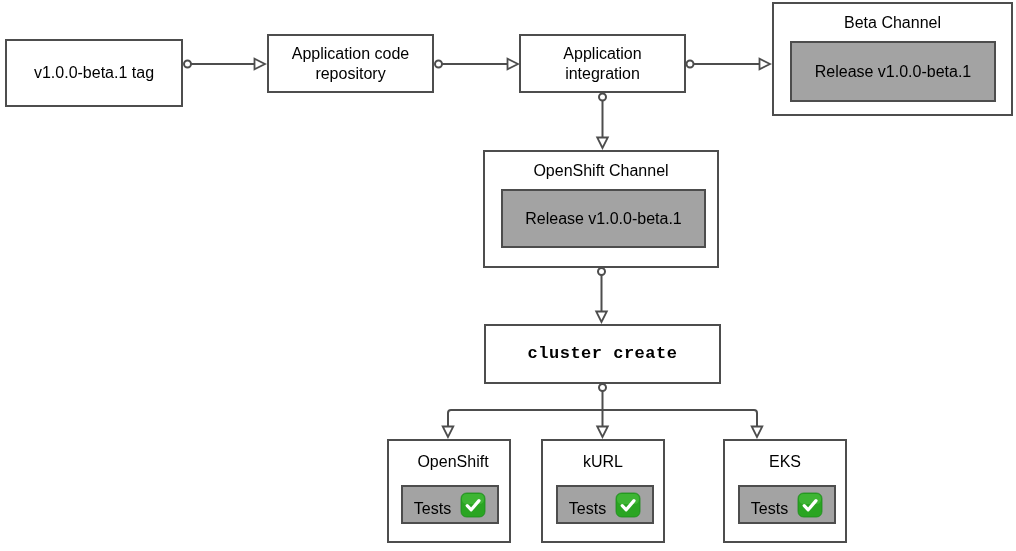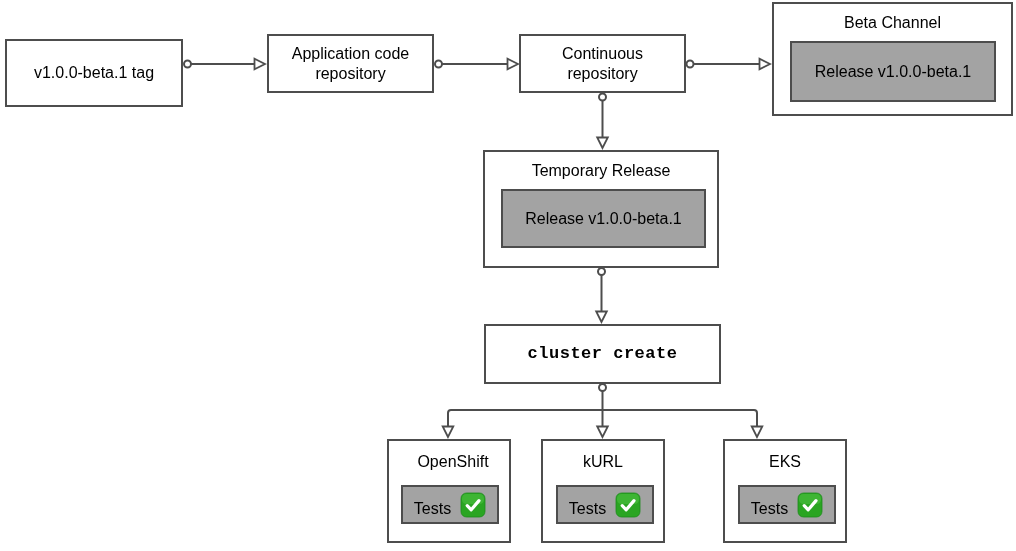--- a/index.html
+++ b/index.html
@@ -125,32 +125,32 @@
 
   <div class="node simple-node" style="left:5px; top:39px; width:178px; height:68px;">
     <span>v1.0.0-beta.1 tag</span>
   </div>
 
   <div class="node simple-node" style="left:267px; top:34px; width:167px; height:59px; padding:8px 10px;">
     <span>Application code repository</span>
   </div>
 
   <div class="node simple-node" style="left:519px; top:34px; width:167px; height:59px; padding:0 28px;">
-    <span>Continuous repository</span>
+    <span>Application integration</span>
   </div>
 
   <div class="node outer-node" style="left:772px; top:2px; width:241px; height:114px;">
     <div class="outer-title" style="top:10px;">Beta Channel</div>
     <div class="inner-node" style="left:16px; top:37px; width:206px; height:61px;">
       <span>Release v1.0.0-beta.1</span>
     </div>
   </div>
 
   <div class="node outer-node" style="left:483px; top:150px; width:236px; height:118px;">
-    <div class="outer-title" style="top:10px;">Temporary Release</div>
+    <div class="outer-title" style="top:10px;">OpenShift Channel</div>
     <div class="inner-node" style="left:16px; top:37px; width:205px; height:59px;">
       <span>Release v1.0.0-beta.1</span>
     </div>
   </div>
 
   <div class="node simple-node" style="left:484px; top:324px; width:237px; height:60px;">
     <span class="mono-label">cluster create</span>
   </div>
 
   <div class="node outer-node" style="left:387px; top:439px; width:124px; height:104px;">

